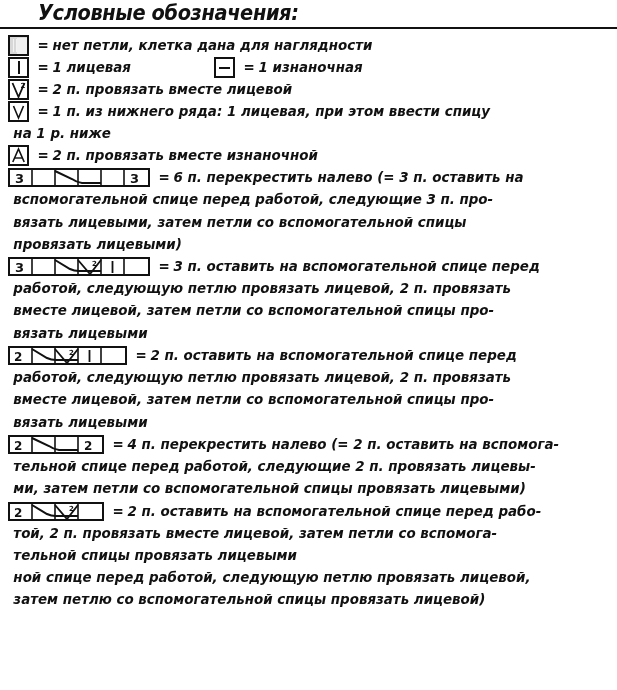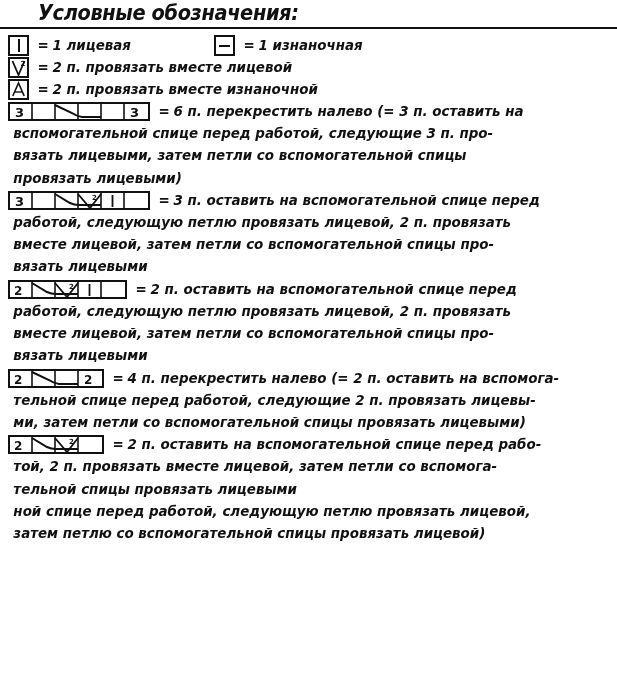--- a/index.html
+++ b/index.html
@@ -88,20 +88,33 @@
 </head>
 <body>
 
 <div class="title-bar">
   <div class="title">Условные обозначения:</div>
 </div>
 <div class="title-rule"></div>
 
 <div class="legend">
 
+  <div class="entry">
+    <div class="firstline">
+      <span class="sym-holder">
+        <svg width="26" height="22" viewBox="0 0 26 22">
+          <rect x="3" y="2" width="19" height="19" fill="#d8d8d8" stroke="#111" stroke-width="2"></rect>
+          <line x1="7" y1="5" x2="7" y2="18" stroke="#f2f2f2" stroke-width="1"></line>
+          <line x1="10" y1="5" x2="10" y2="18" stroke="#f2f2f2" stroke-width="1"></line>
+          <rect x="11" y="4" width="10" height="16" fill="#efefef"></rect>
+        </svg>
+      </span>
+      <span class="txt"><span class="eq">=</span><span>нет петли, клетка дана для наглядности</span></span>
+    </div>
+  </div>
 
   <div class="entry">
     <div class="firstline">
       <span class="sym-holder">
         <svg width="26" height="22" viewBox="0 0 26 22">
           <rect x="3" y="2" width="19" height="19" fill="#fff" stroke="#111" stroke-width="2"></rect>
           <line x1="12.5" y1="5" x2="12.5" y2="18" stroke="#111" stroke-width="2"></line>
         </svg>
       </span>
       <span class="txt"><span class="eq">=</span><span>1 лицевая</span></span>
@@ -122,20 +135,32 @@
         <svg class="smooth" width="26" height="22" viewBox="0 0 26 22">
           <rect x="3" y="2" width="19" height="19" fill="#fff" stroke="#111" stroke-width="2"></rect>
           <path d="M6.5 5 L12.5 19 L18.5 5" fill="none" stroke="#111" stroke-width="1.8"></path>
           <text x="14.5" y="9.5" font-family="DejaVu Sans, sans-serif" font-size="7" font-weight="bold" fill="#111">2</text>
         </svg>
       </span>
       <span class="txt"><span class="eq">=</span><span>2 п. провязать вместе лицевой</span></span>
     </div>
   </div>
 
+  <div class="entry">
+    <div class="firstline">
+      <span class="sym-holder">
+        <svg class="smooth" width="26" height="22" viewBox="0 0 26 22">
+          <rect x="3" y="2" width="19" height="19" fill="#fff" stroke="#111" stroke-width="2"></rect>
+          <path d="M7.5 6 L12.5 18 L17.5 6" fill="none" stroke="#111" stroke-width="1.6"></path>
+        </svg>
+      </span>
+      <span class="txt"><span class="eq">=</span><span>1 п. из нижнего ряда: 1 лицевая, при этом ввести спицу</span></span>
+    </div>
+    <div class="cont">на 1 р. ниже</div>
+  </div>
 
   <div class="entry">
     <div class="firstline">
       <span class="sym-holder">
         <svg class="smooth" width="26" height="22" viewBox="0 0 26 22">
           <rect x="3" y="2" width="19" height="19" fill="#fff" stroke="#111" stroke-width="2"></rect>
           <path d="M6.8 18 L12.5 5 L18.2 18" fill="none" stroke="#111" stroke-width="1.6"></path>
           <line x1="8.6" y1="14" x2="16.4" y2="14" stroke="#111" stroke-width="1.4"></line>
         </svg>
       </span>

